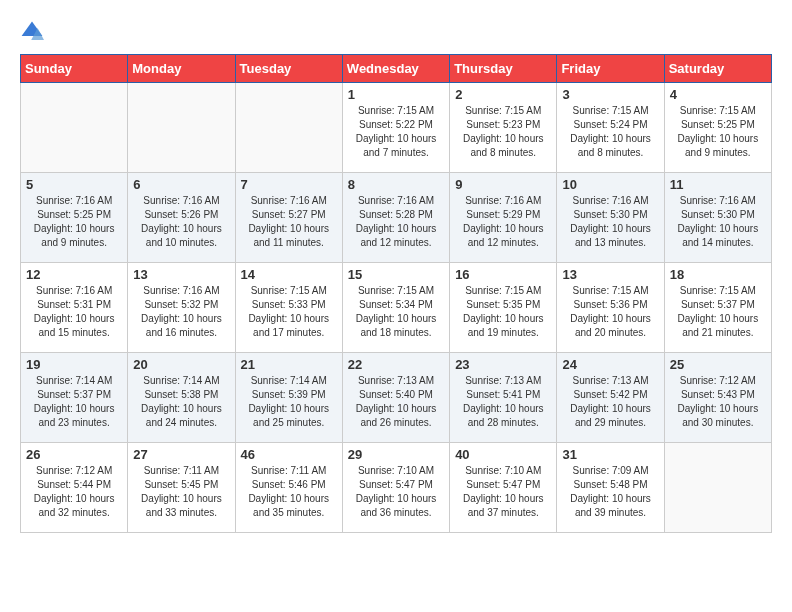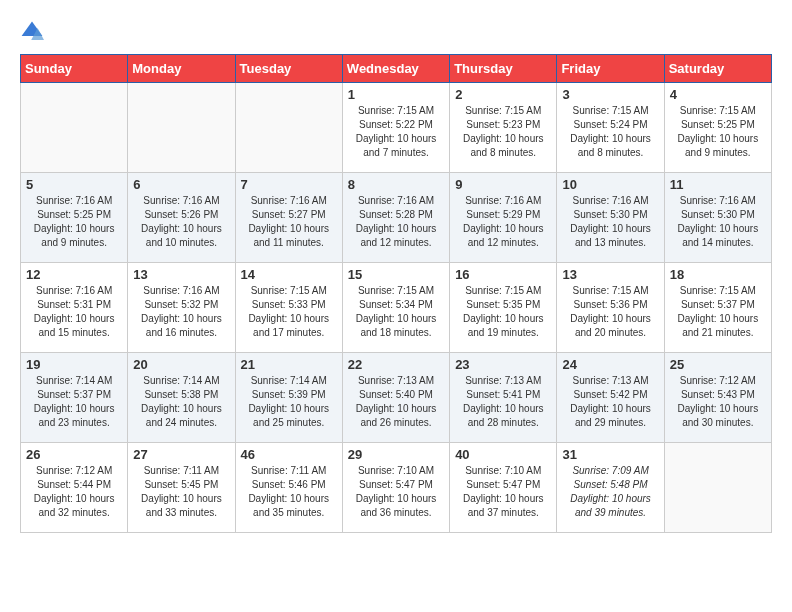--- a/index.html
+++ b/index.html
@@ -309,20 +309,20 @@
 Daylight: 10 hours and 36 minutes.</div>
         </td>
         <td>
           <span class="day-number">40</span>
           <div class="day-info" style="white-space: pre-line;">Sunrise: 7:10 AM
 Sunset: 5:47 PM
 Daylight: 10 hours and 37 minutes.</div>
         </td>
         <td>
           <span class="day-number">31</span>
-          <div class="day-info" style="white-space: pre-line; font-style: italic;">Sunrise: 7:09 AM
+          <div class="day-info" style="white-space: pre-line;">Sunrise: 7:09 AM
 Sunset: 5:48 PM
 Daylight: 10 hours and 39 minutes.</div>
         </td>
         <td class="empty"></td>
       </tr>
     </tbody>
 </table>
 
 </body></html>

